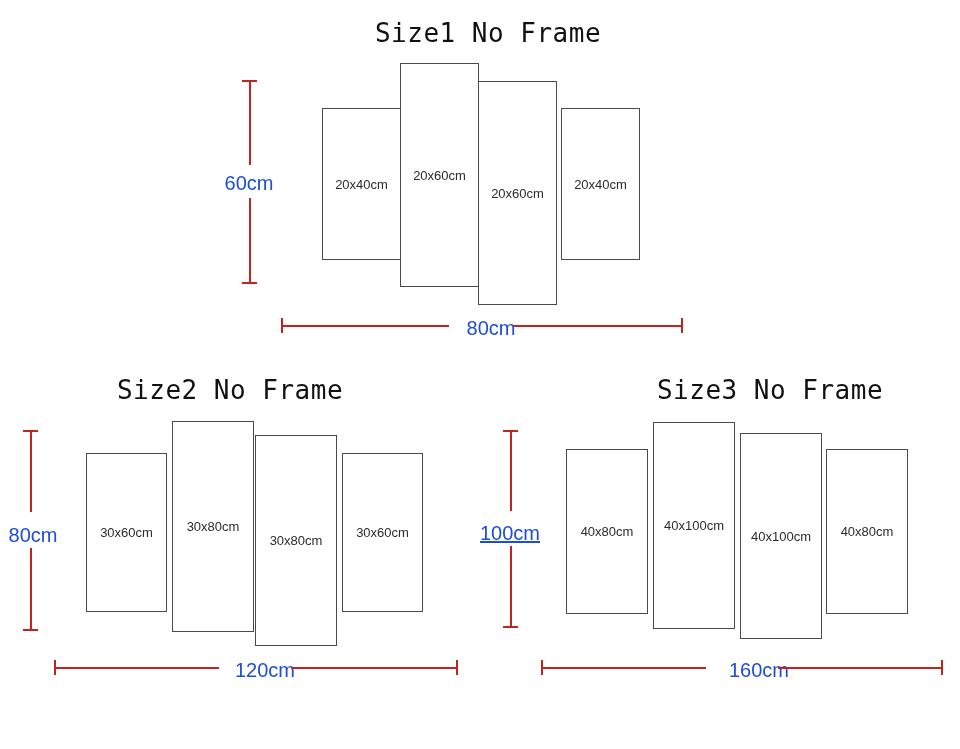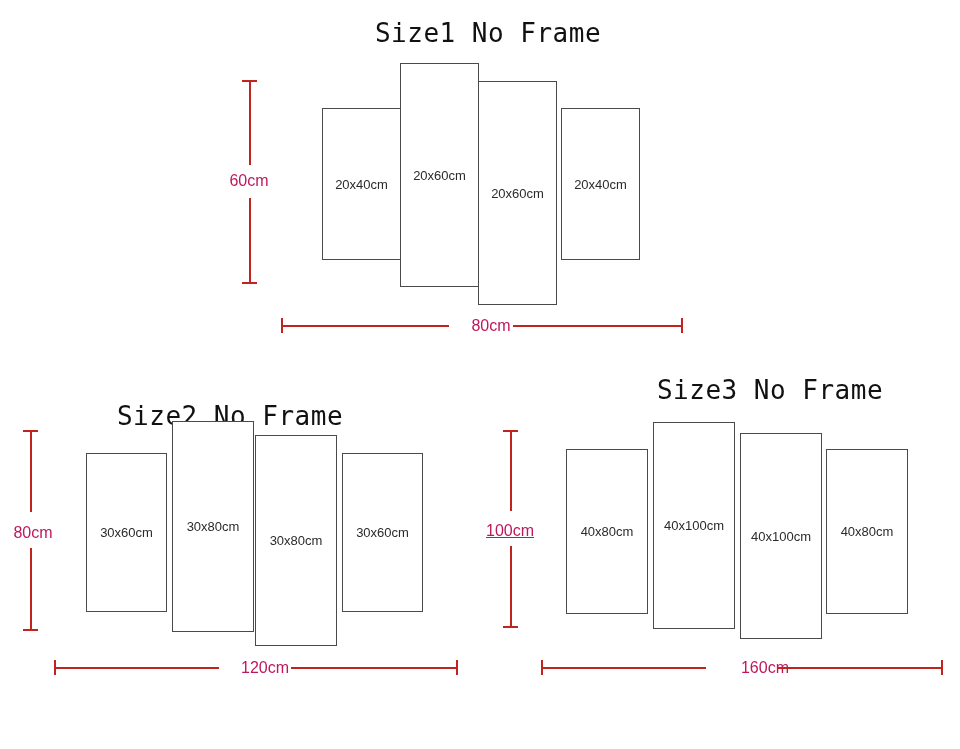--- a/index.html
+++ b/index.html
@@ -78,22 +78,22 @@
   }
   .dim-h-cap {
     position: absolute;
     width: 1.6px;
     height: 15px;
     background: #c0241f;
   }
   .dim-label {
     position: absolute;
     font-family: "Liberation Sans", sans-serif;
-    font-size: 16px;
-    color: #be185d;
+    font-size: 20px;
+    color: #1d4ed8;
     white-space: nowrap;
     background: #ffffff;
     line-height: 1;
     text-align: center;
   }
   .dim-label.h {
     padding: 0 9px;
   }
 </style>
 </head>
@@ -129,21 +129,21 @@
 
     <div class="dim-h-cap" style="left:281px; top:318px;"></div>
     <div class="dim-h" style="left:281px; top:325px; width:170px;"></div>
     <div class="dim-label h" style="left:449px; top:318px; width:66px;">80cm</div>
     <div class="dim-h" style="left:513px; top:325px; width:170px;"></div>
     <div class="dim-h-cap" style="left:681px; top:318px;"></div>
   </div>
 
   <div>
 
-    <div class="group-title" style="left:30px; top:375px; width:400px;margin-top:26px;">Size2 No Frame</div>
+    <div class="group-title" style="left:30px; top:375px; width:400px;">Size2 No Frame</div>
 
     <div class="dim-v-cap" style="left:23px; top:430px;"></div>
     <div class="dim-v" style="left:30px; top:430px; height:82px;"></div>
     <div class="dim-label" style="left:0px; top:525px; width:66px;">80cm</div>
     <div class="dim-v" style="left:30px; top:548px; height:82px;"></div>
     <div class="dim-v-cap" style="left:23px; top:629px;"></div>
 
     <div class="panel p1" style="left:86px; top:453px; width:81px; height:159px;">
       <span class="panel-label">30x60cm</span>
     </div>

